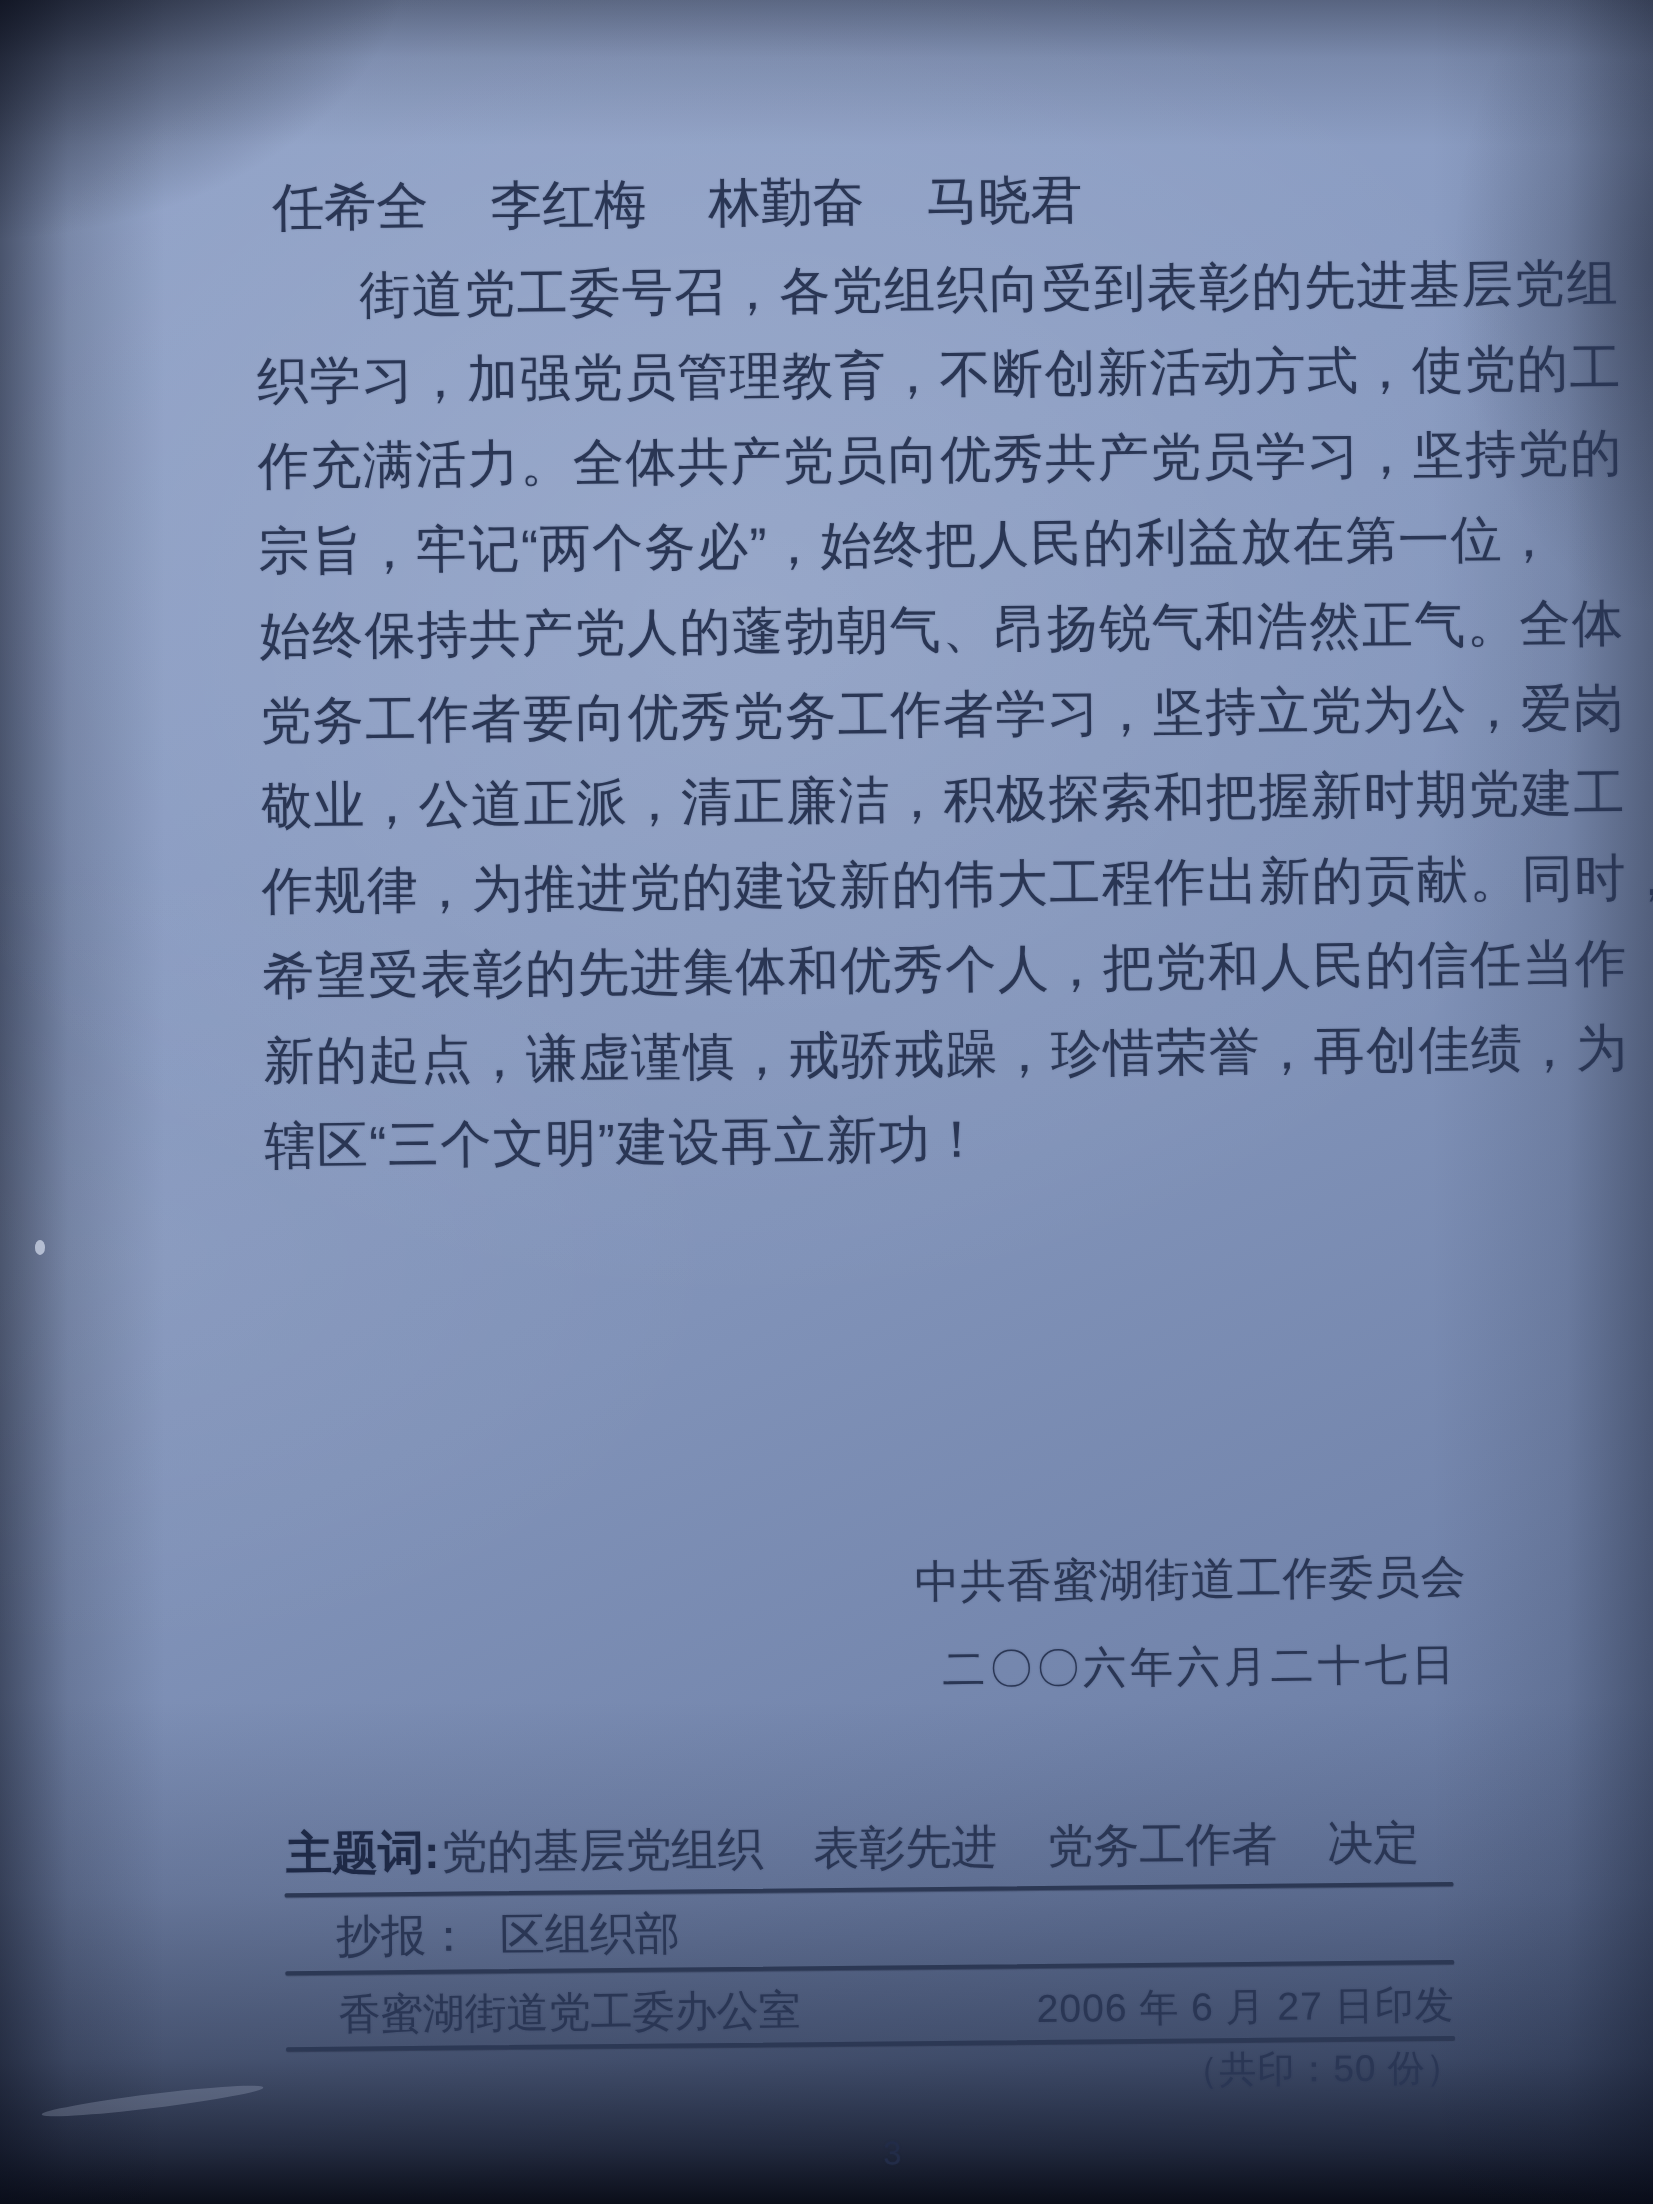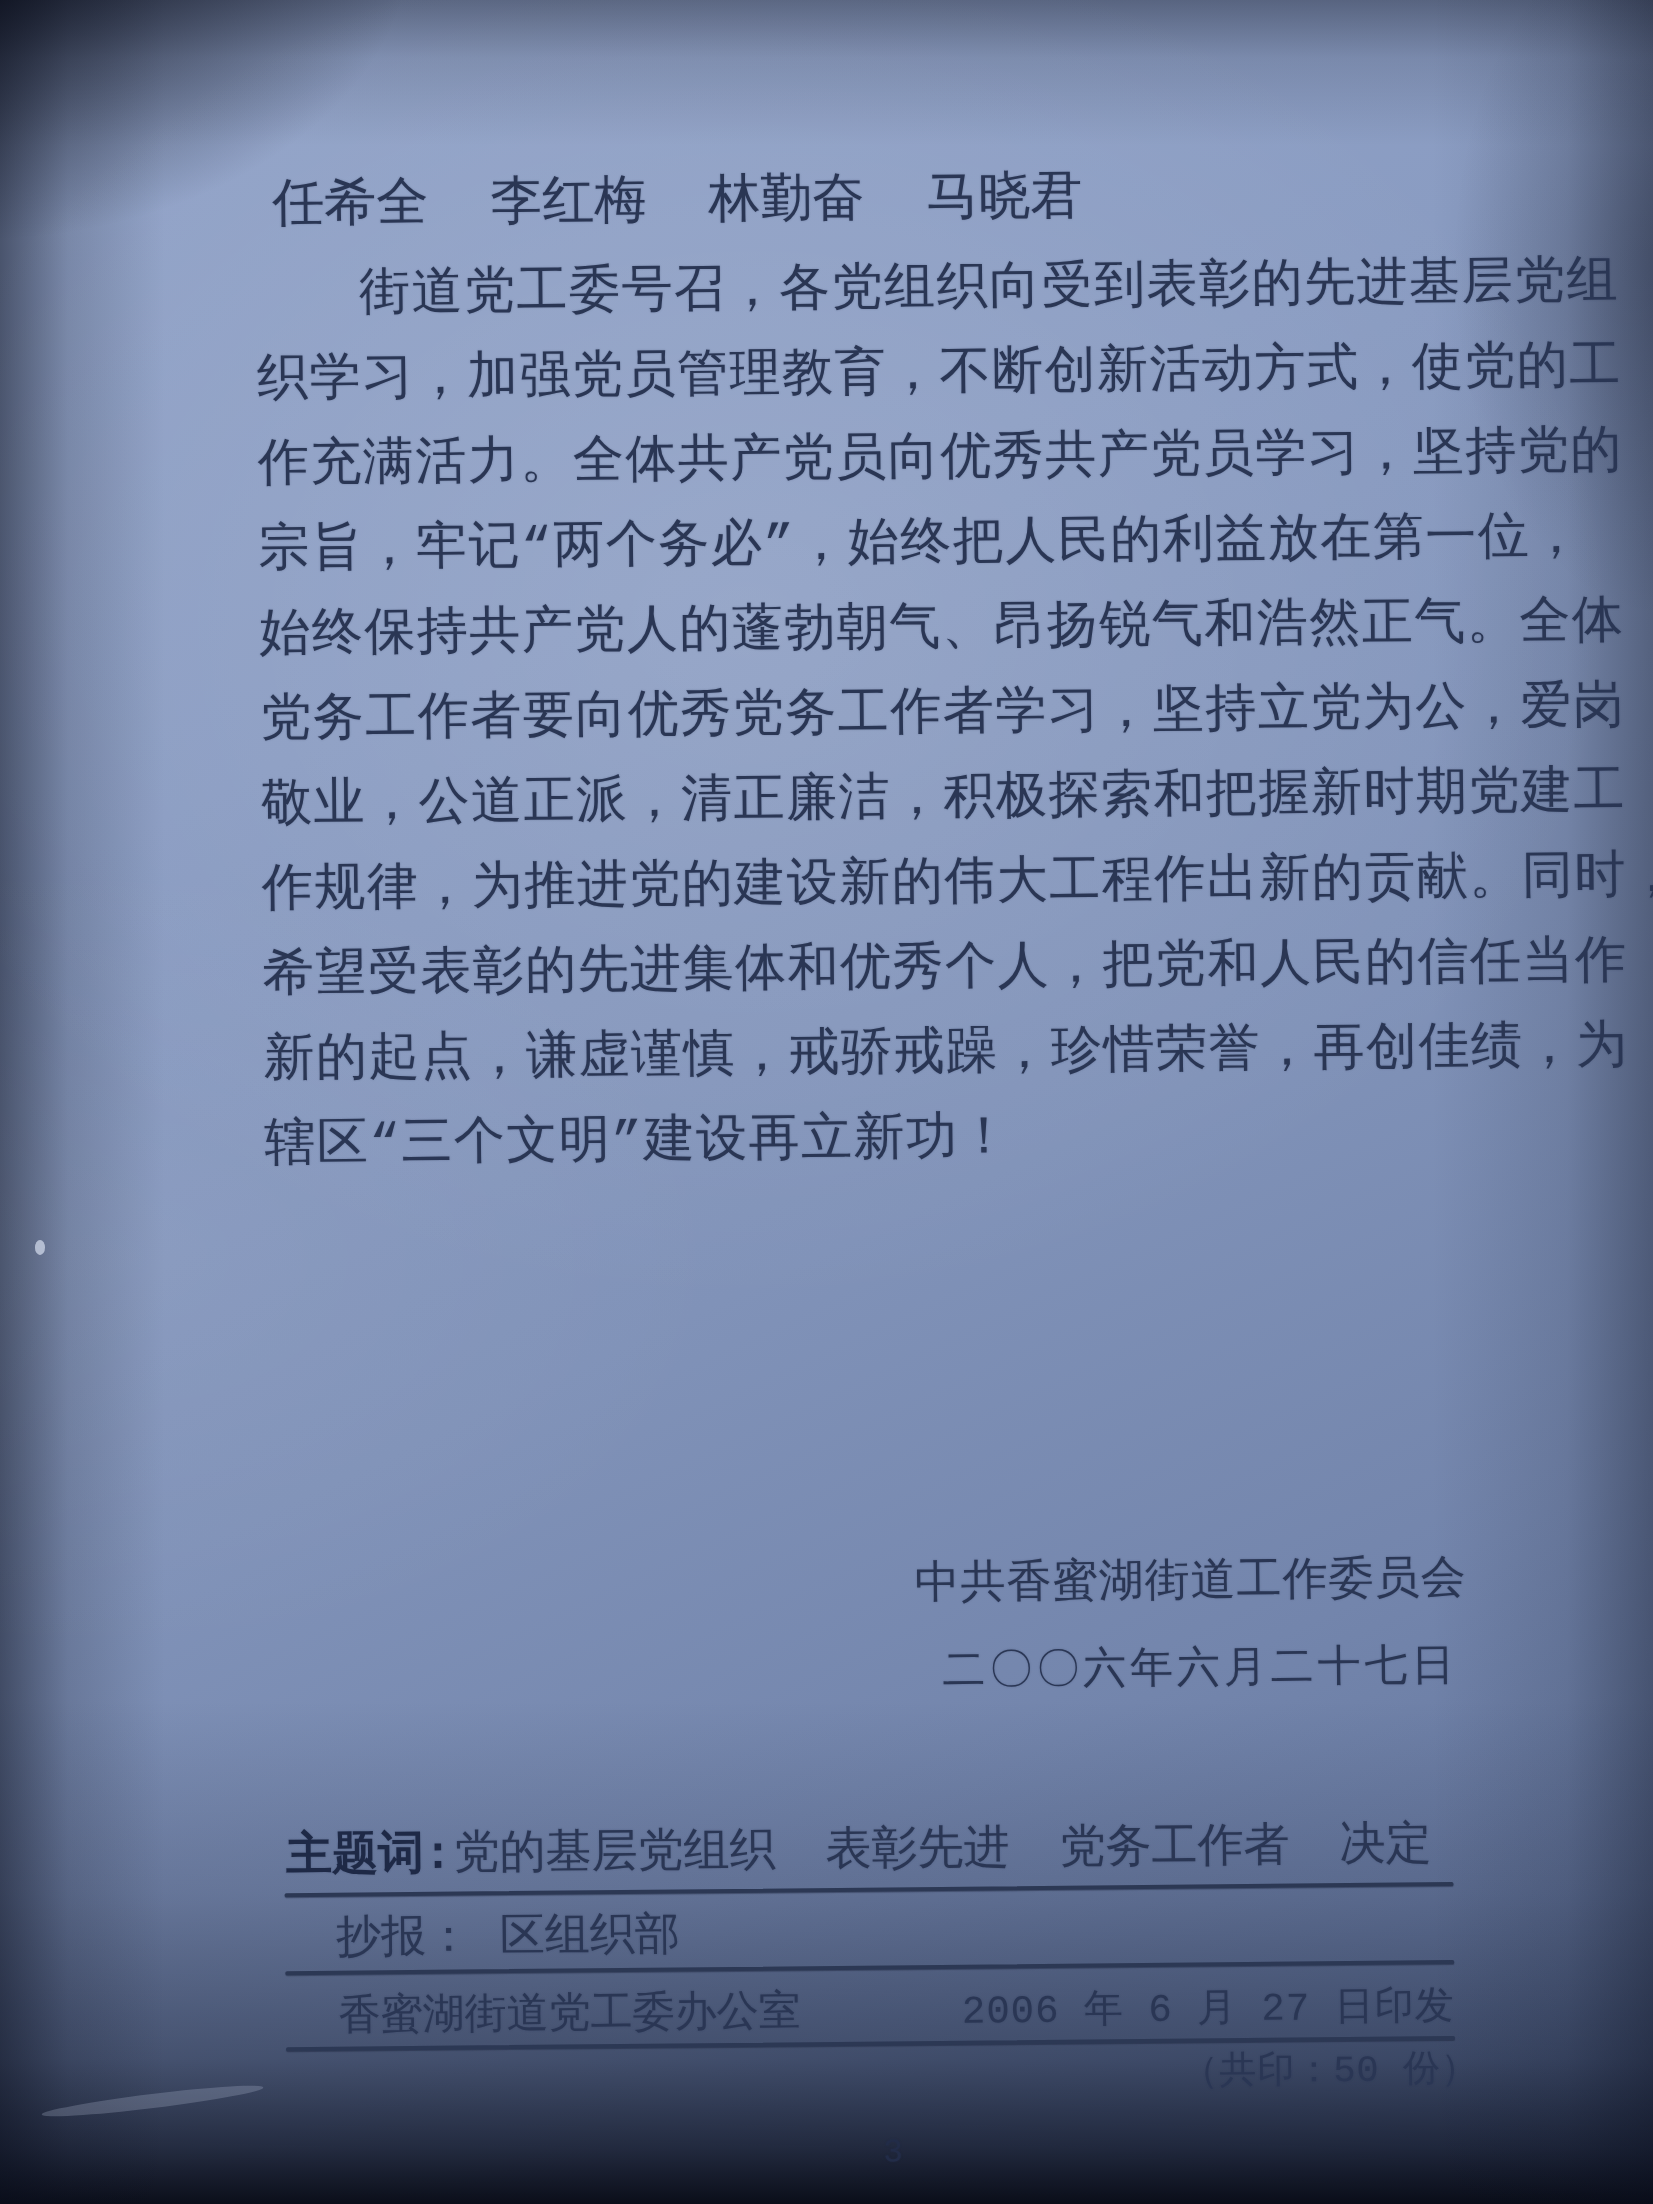--- a/index.html
+++ b/index.html
@@ -1,20 +1,20 @@
 <!DOCTYPE html>
 <html><head>
 <meta charset="utf-8">
 <style>
   html,body { margin:0; padding:0; background:#05070f; }
   .photo {
     position:relative;
     width:1654px; height:2205px;
     overflow:hidden;
-    font-family:Liberation Mono, monospace;
+    font-family:Liberation Sans, sans-serif;
     background:
       radial-gradient(ellipse 873px 582px at 8% 57%, rgba(255,255,255,0.05), transparent 70%),
       radial-gradient(ellipse 1359px 1067px at 45% 28%, rgba(255,255,255,0.12), transparent 65%),
       radial-gradient(ellipse 621px 427px at -2% -3%, rgba(5,8,20,0.88), transparent 72%),
       radial-gradient(ellipse 311px 505px at 101% 12%, rgba(10,15,32,0.28), transparent 70%),
       linear-gradient(90deg, rgba(8,12,26,0.52) 0px, rgba(8,12,26,0.18) 68px, rgba(8,12,26,0) 165px),
       linear-gradient(270deg, rgba(8,12,26,0.38) 0px, rgba(8,12,26,0.12) 87px, rgba(8,12,26,0) 223px),
       linear-gradient(0deg, rgba(3,5,14,0.93) 0px, rgba(6,10,24,0.72) 58px, rgba(10,16,34,0.45) 146px, rgba(14,20,40,0.18) 311px, rgba(14,20,40,0) 505px),
       linear-gradient(180deg, rgba(8,12,26,0.40) 0px, rgba(8,12,26,0.14) 58px, rgba(8,12,26,0) 146px),
       linear-gradient(155deg, #94a5c9 0%, #8a9cc2 30%, #8092b8 55%, #7385ac 75%, #64769d 92%, #596b92 100%);

